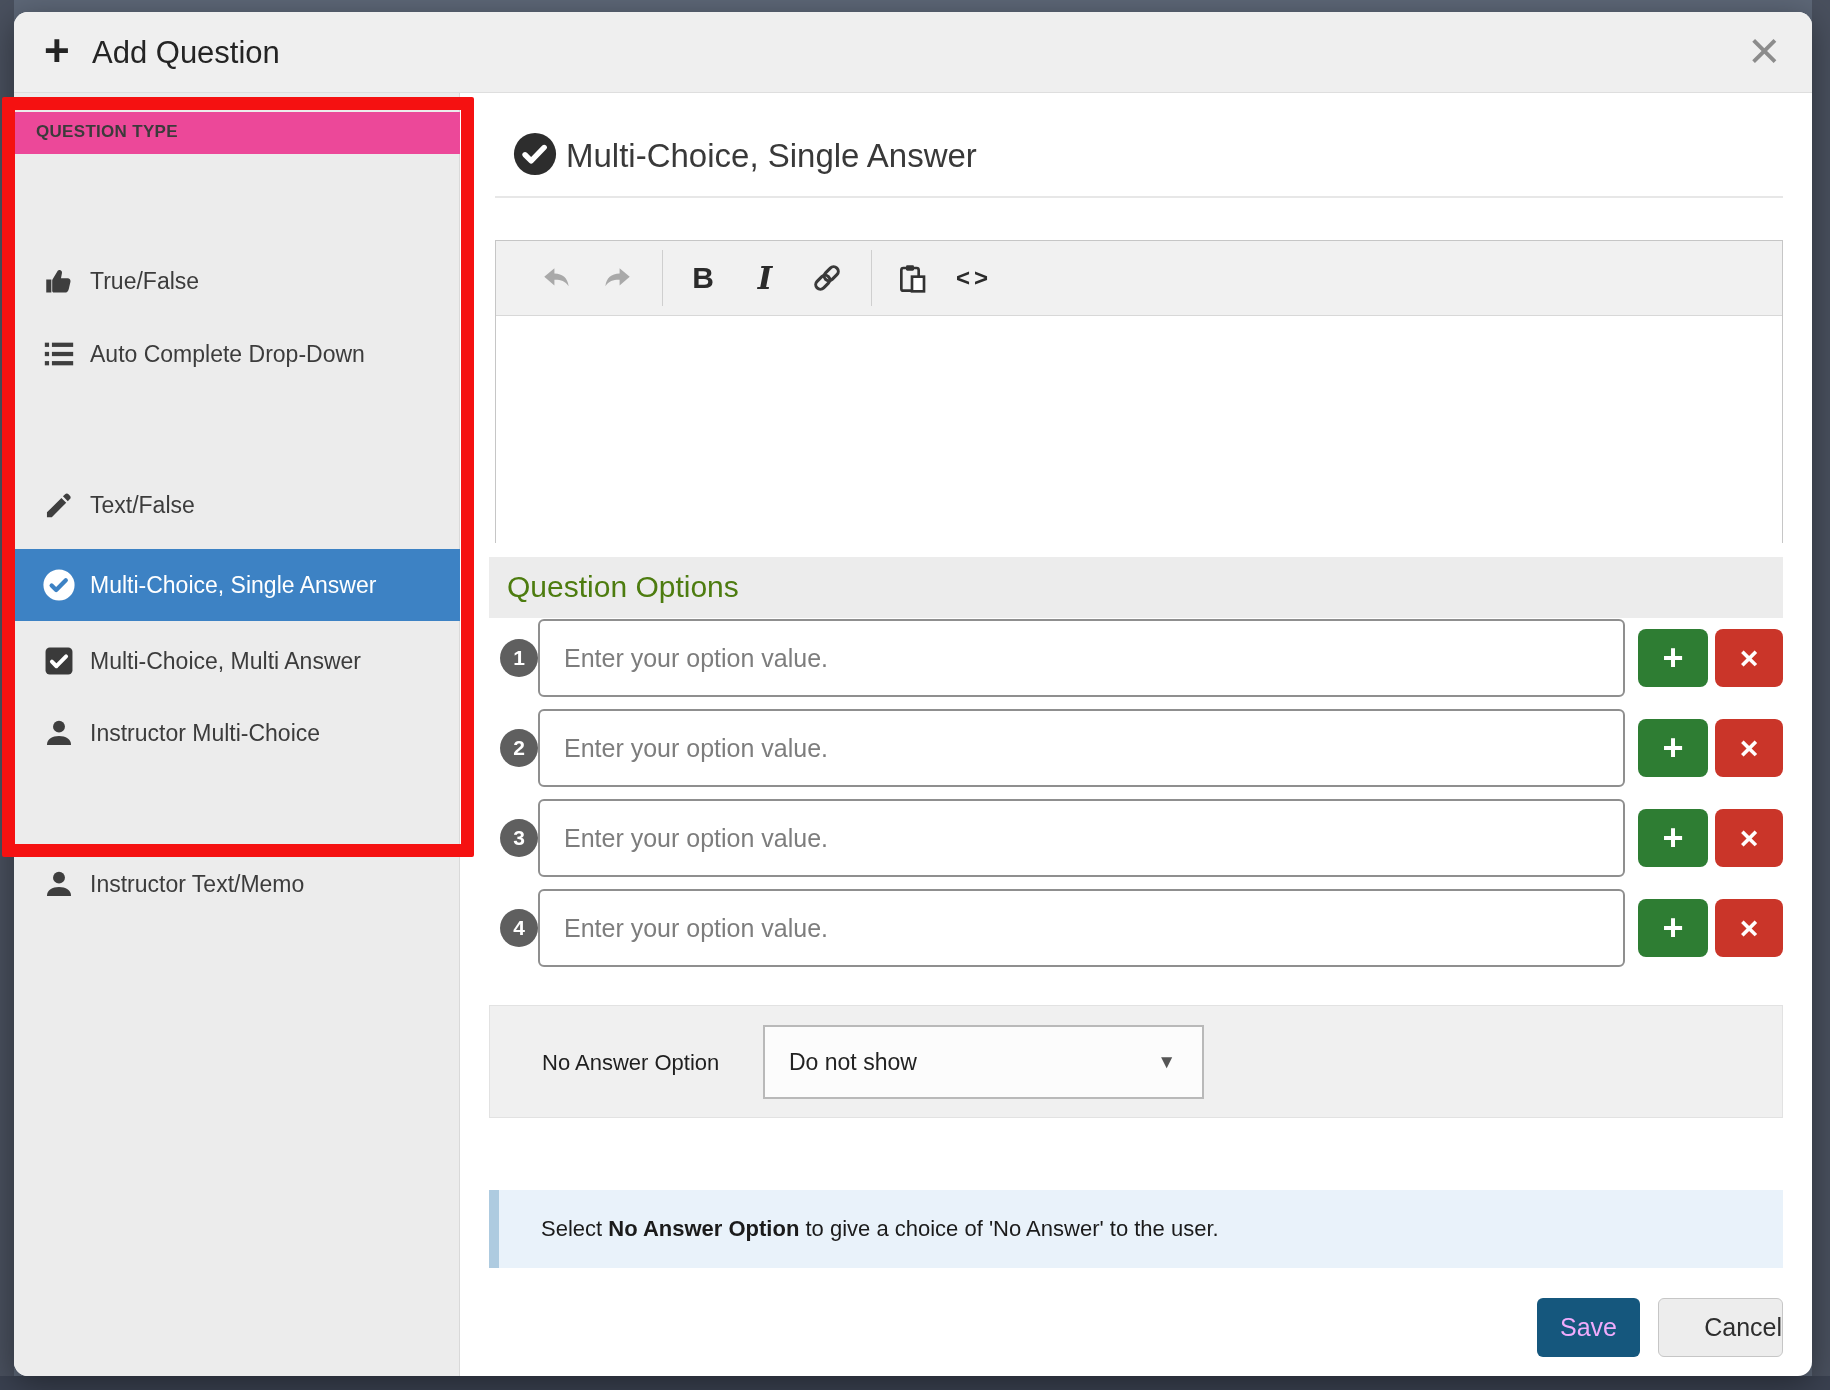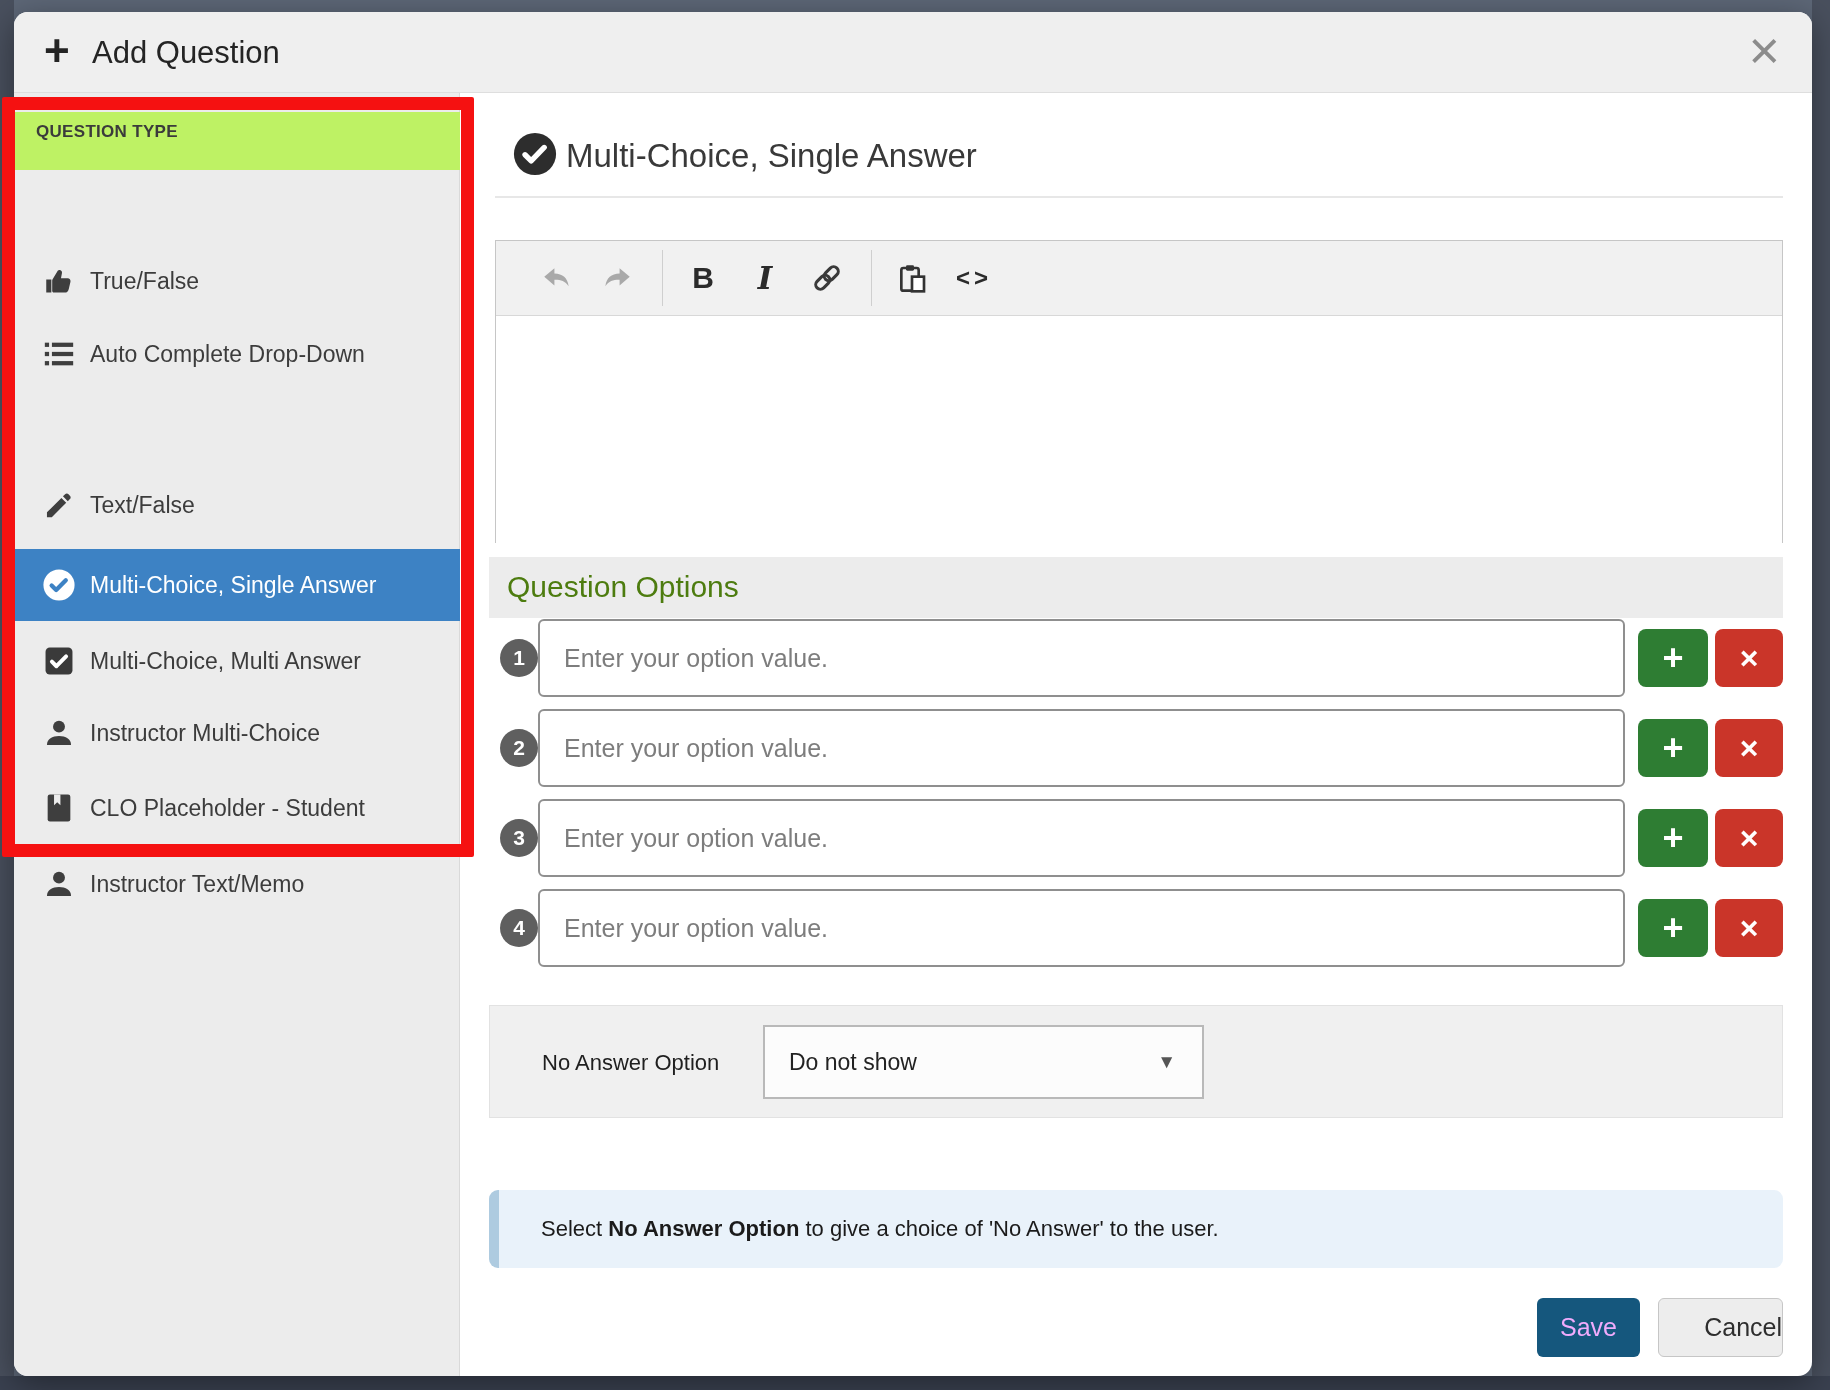--- a/index.html
+++ b/index.html
@@ -20,21 +20,21 @@
 
   #modal-header { position:absolute; left:0; top:0; width:1798px; height:81px;
                   background:#efefef; border-bottom:1px solid #dedede; }
   #hdr-plus { position:absolute; left:30px; top:14px; font-size:44px; font-weight:700; color:#242424; line-height:50px; }
   #hdr-title { position:absolute; left:78px; top:23px; font-size:31px; font-weight:500; color:#242424; }
   #hdr-close { position:absolute; right:32px; top:8px; font-size:54px; font-weight:300; color:#8c8c8c; cursor:pointer; line-height:60px; }
 
   
   #sidebar { position:absolute; left:0; top:81px; width:446px; height:1283px;
              background:#ececec; border-right:1px solid #d9d9d9; }
-  #sb-band { position:absolute; left:0; top:19px; width:446px; height:58px; background:#bef264; }
+  #sb-band { position:absolute; left:0; top:19px; width:446px; height:42px; background:#ec4899; }
   #sb-band span { position:absolute; left:22px; top:10px; font-size:17px; font-weight:700; color:#3b3b3b; letter-spacing:.3px; }
 
   .sb-item { position:absolute; left:0; width:446px; height:72px; cursor:pointer;text-align:center; }
   .sb-ic { position:absolute; left:26px; top:50%; transform:translateY(-50%); width:38px; height:38px; display:flex; align-items:center; justify-content:center; }
   .sb-ic svg { width:34px; height:34px; }
   .sb-label { position:absolute; left:76px; top:50%; transform:translateY(-50%);
               font-size:23px; color:#3c3c3c; white-space:nowrap; }
   .sb-item.sel { background:#3d82c4; }
   .sb-item.sel .sb-label { color:#ffffff; font-weight:500; }
 
@@ -79,21 +79,21 @@
 
   #noanswer-panel { position:absolute; left:475px; top:993px; width:1294px; height:113px;
                     background:#f0f0f0; border:1px solid #e2e2e2; }
   #noanswer-label { position:absolute; left:52px; top:44px; font-size:22px; color:#1f1f1f; }
   #noanswer-select { position:absolute; left:273px; top:19px; width:441px; height:74px;
                      background:#fcfcfc; border:2px solid #b9b9b9; border-radius:0; cursor:pointer; }
   #noanswer-value { position:absolute; left:24px; top:22px; font-size:23px; color:#222; }
   #noanswer-caret { position:absolute; right:26px; top:24px; font-size:19px; color:#555; }
 
   #infobox { position:absolute; left:475px; top:1178px; width:1294px; height:78px;
-             background:#e9f2fa; border-left:10px solid #aecbe0;border-radius:9px; }
+             background:#e9f2fa; border-left:10px solid #aecbe0; }
   #infobox .txt { position:absolute; left:42px; top:26px; font-size:22px; color:#1b1b1b; }
   #infobox .txt b { font-weight:700; }
 
   #btn-save { position:absolute; left:1523px; top:1286px; width:103px; height:59px;
               background:#15577d; border:none; border-radius:6px; color:#f0abfc; font-size:25px;
               font-family:"Liberation Sans",sans-serif; cursor:pointer; }
   #btn-cancel { position:absolute; left:1644px; top:1286px; width:125px; height:59px;
                 background:#ededed; border:1px solid #c6c6c6; border-radius:6px; color:#2e2e2e; font-size:25px;
                 font-family:"Liberation Sans",sans-serif; cursor:pointer;text-align:right; }
 
@@ -180,29 +180,20 @@
           <svg viewBox="0 0 24 24">
               <g class="dark">
                 <circle cx="12" cy="7.5" r="4.2"></circle>
                 <path d="M3.5 20.5c0-4.2 3.8-6.3 8.5-6.3s8.5 2.1 8.5 6.3z"></path>
               </g>
             </svg>
         </span>
         <span class="sb-label">Instructor Multi-Choice</span>
       </div>
 
-      <div class="sb-item" style="top:679px">
-        <span class="sb-ic">
-          <svg viewBox="0 0 24 24">
-              <rect x="4" y="2.5" width="16" height="19" rx="1.6" class="dark"></rect>
-              <path d="M8.5 2.5h4.5v7.5l-2.25-2L8.5 10z" fill="#ececec"></path>
-            </svg>
-        </span>
-        <span class="sb-label">CLO Placeholder - Student</span>
-      </div>
 
       <div class="sb-item" style="top:755px">
         <span class="sb-ic">
           <svg viewBox="0 0 24 24">
               <g class="dark">
                 <circle cx="12" cy="7.5" r="4.2"></circle>
                 <path d="M3.5 20.5c0-4.2 3.8-6.3 8.5-6.3s8.5 2.1 8.5 6.3z"></path>
               </g>
             </svg>
         </span>

